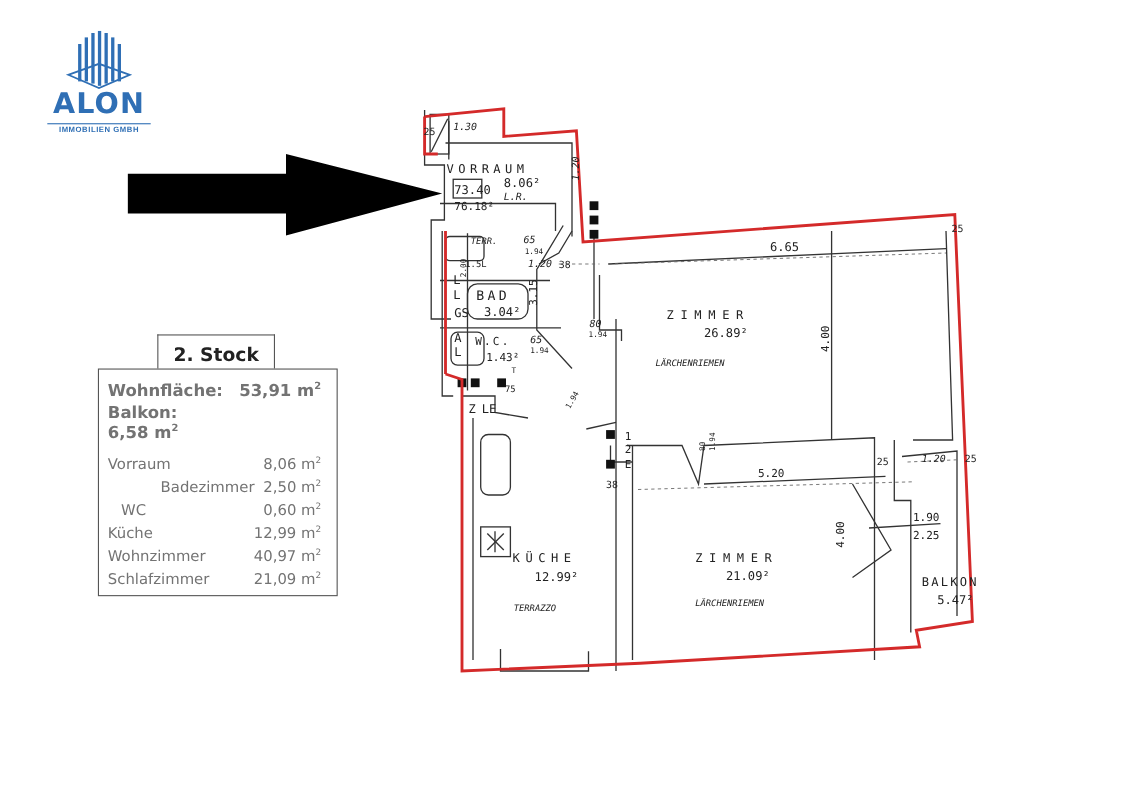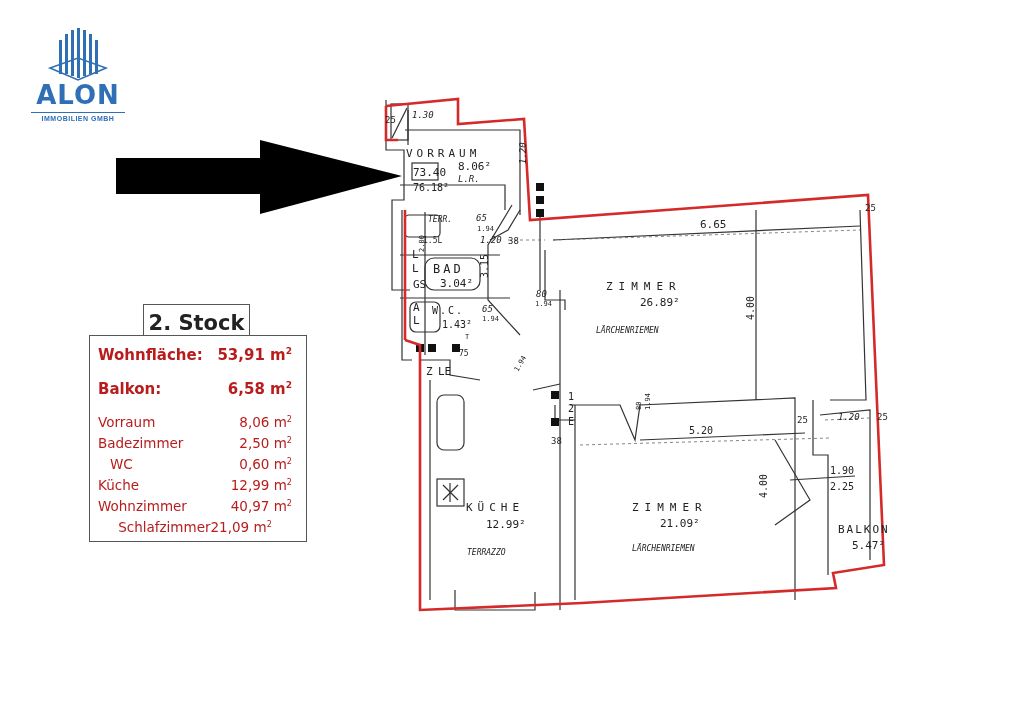--- a/index.html
+++ b/index.html
@@ -1,25 +1,25 @@
 <!DOCTYPE html>
 <html><head>
 <meta charset="utf-8">
 <style>
   html, body { margin:0; padding:0; background:#ffffff; }
   body { width:1024px; height:724px; position:relative; overflow:hidden; font-family:"Liberation Sans", sans-serif; }
-  .logo { position:absolute; left:28px; top:28px; width:100px; height:100px; }
+  .logo { position:absolute; left:40px; top:28px; width:100px; height:100px; }
   .logo-svg { position:absolute; left:16px; top:0; }
   .logo-name { position:absolute; left:0; top:52px; width:100px; text-align:center; font-family:"DejaVu Sans", sans-serif; font-weight:bold; font-size:26px; letter-spacing:1px; color:#2f6fb5; }
   .logo-rule { position:absolute; left:3px; top:84px; width:94px; height:1px; background:#2f6fb5; }
   .logo-sub { position:absolute; left:0; top:87px; width:100px; text-align:center; font-size:7px; letter-spacing:0.5px; color:#2f6fb5; font-weight:bold; }
   .arrow { position:absolute; left:116px; top:140px; }
-  .stock-tab { position:absolute; left:143px; top:304px; width:105px; height:32px; border:1px solid #555; border-bottom:none; background:#fff; text-align:center; font-weight:bold; font-size:21px; line-height:36px; color:#222; font-family:"DejaVu Sans", sans-serif; }
+  .stock-tab { position:absolute; left:143px; top:304px; width:105px; height:32px; border:1px solid #555; border-bottom:none; background:#fff; text-align:center; font-weight:bold; font-size:17px; line-height:36px; color:#222; font-family:"DejaVu Sans", sans-serif; }
   .info-box { position:absolute; left:89px; top:335px; width:218px; height:207px; border:1px solid #555; background:#fff; box-sizing:border-box; }
-  .row { position:absolute; left:8px; right:14px; display:flex; justify-content:space-between; color:#b91c1c; }
+  .row { position:absolute; left:8px; right:14px; display:flex; justify-content:space-between; color:#737373; }
   .row.big { font-weight:bold; font-size:15px; font-family:"DejaVu Sans", sans-serif; }
   .row.small { font-size:13.5px; font-family:"DejaVu Sans", sans-serif; }
   sup { font-size:0.6em; vertical-align:super; line-height:0; }
   .plan { position:absolute; left:0; top:0; }
   .plan text { font-family:"DejaVu Sans Mono", monospace; fill:#222; }
 </style>
 </head>
 <body>
 
 <div class="logo">
@@ -41,45 +41,45 @@
 <svg class="arrow" width="290" height="76" viewBox="0 0 290 76">
   <polygon points="0,18 144,18 144,0 286,36 144,74 144,54 0,54" fill="#000"></polygon>
 </svg>
 
 <div class="stock-tab">2. Stock</div>
 <div class="info-box">
   <div class="row big" style="top:10px;">
     <span>Wohnfläche:</span>
     <span><span>53,91</span> <span>m</span><sup>2</sup></span>
   </div>
-  <div class="row big" style="top:44px;">
+  <div class="row big" style="top:30px;flex-direction:column;">
     <span>Balkon:</span>
     <span><span>6,58</span> <span>m</span><sup>2</sup></span>
   </div>
   <div class="row small" style="top:78px;">
     <span>Vorraum</span>
     <span><span>8,06</span> <span>m</span><sup>2</sup></span>
   </div>
-  <div class="row small" style="top:99px;">
+  <div class="row small" style="top:99px;margin-left:48px;">
     <span>Badezimmer</span>
     <span><span>2,50</span> <span>m</span><sup>2</sup></span>
   </div>
   <div class="row small" style="top:120px;margin-left:12px;">
     <span>WC</span>
     <span><span>0,60</span> <span>m</span><sup>2</sup></span>
   </div>
   <div class="row small" style="top:141px;">
     <span>Küche</span>
     <span><span>12,99</span> <span>m</span><sup>2</sup></span>
   </div>
   <div class="row small" style="top:162px;align-items:flex-end;">
     <span>Wohnzimmer</span>
     <span><span>40,97</span> <span>m</span><sup>2</sup></span>
   </div>
-  <div class="row small" style="top:183px;justify-content:center;">
+  <div class="row small" style="top:183px;">
     <span>Schlafzimmer</span>
     <span><span>21,09</span> <span>m</span><sup>2</sup></span>
   </div>
 </div>
 
 <svg class="plan" width="1024" height="724" viewBox="0 0 1024 724">
   <g stroke="#333" stroke-width="1.2" fill="none">
 
     <polyline points="386,100 386,150 404,150 404,200 392,200 392,290 410,290"></polyline>
     <polyline points="408,110 408,145"></polyline>

